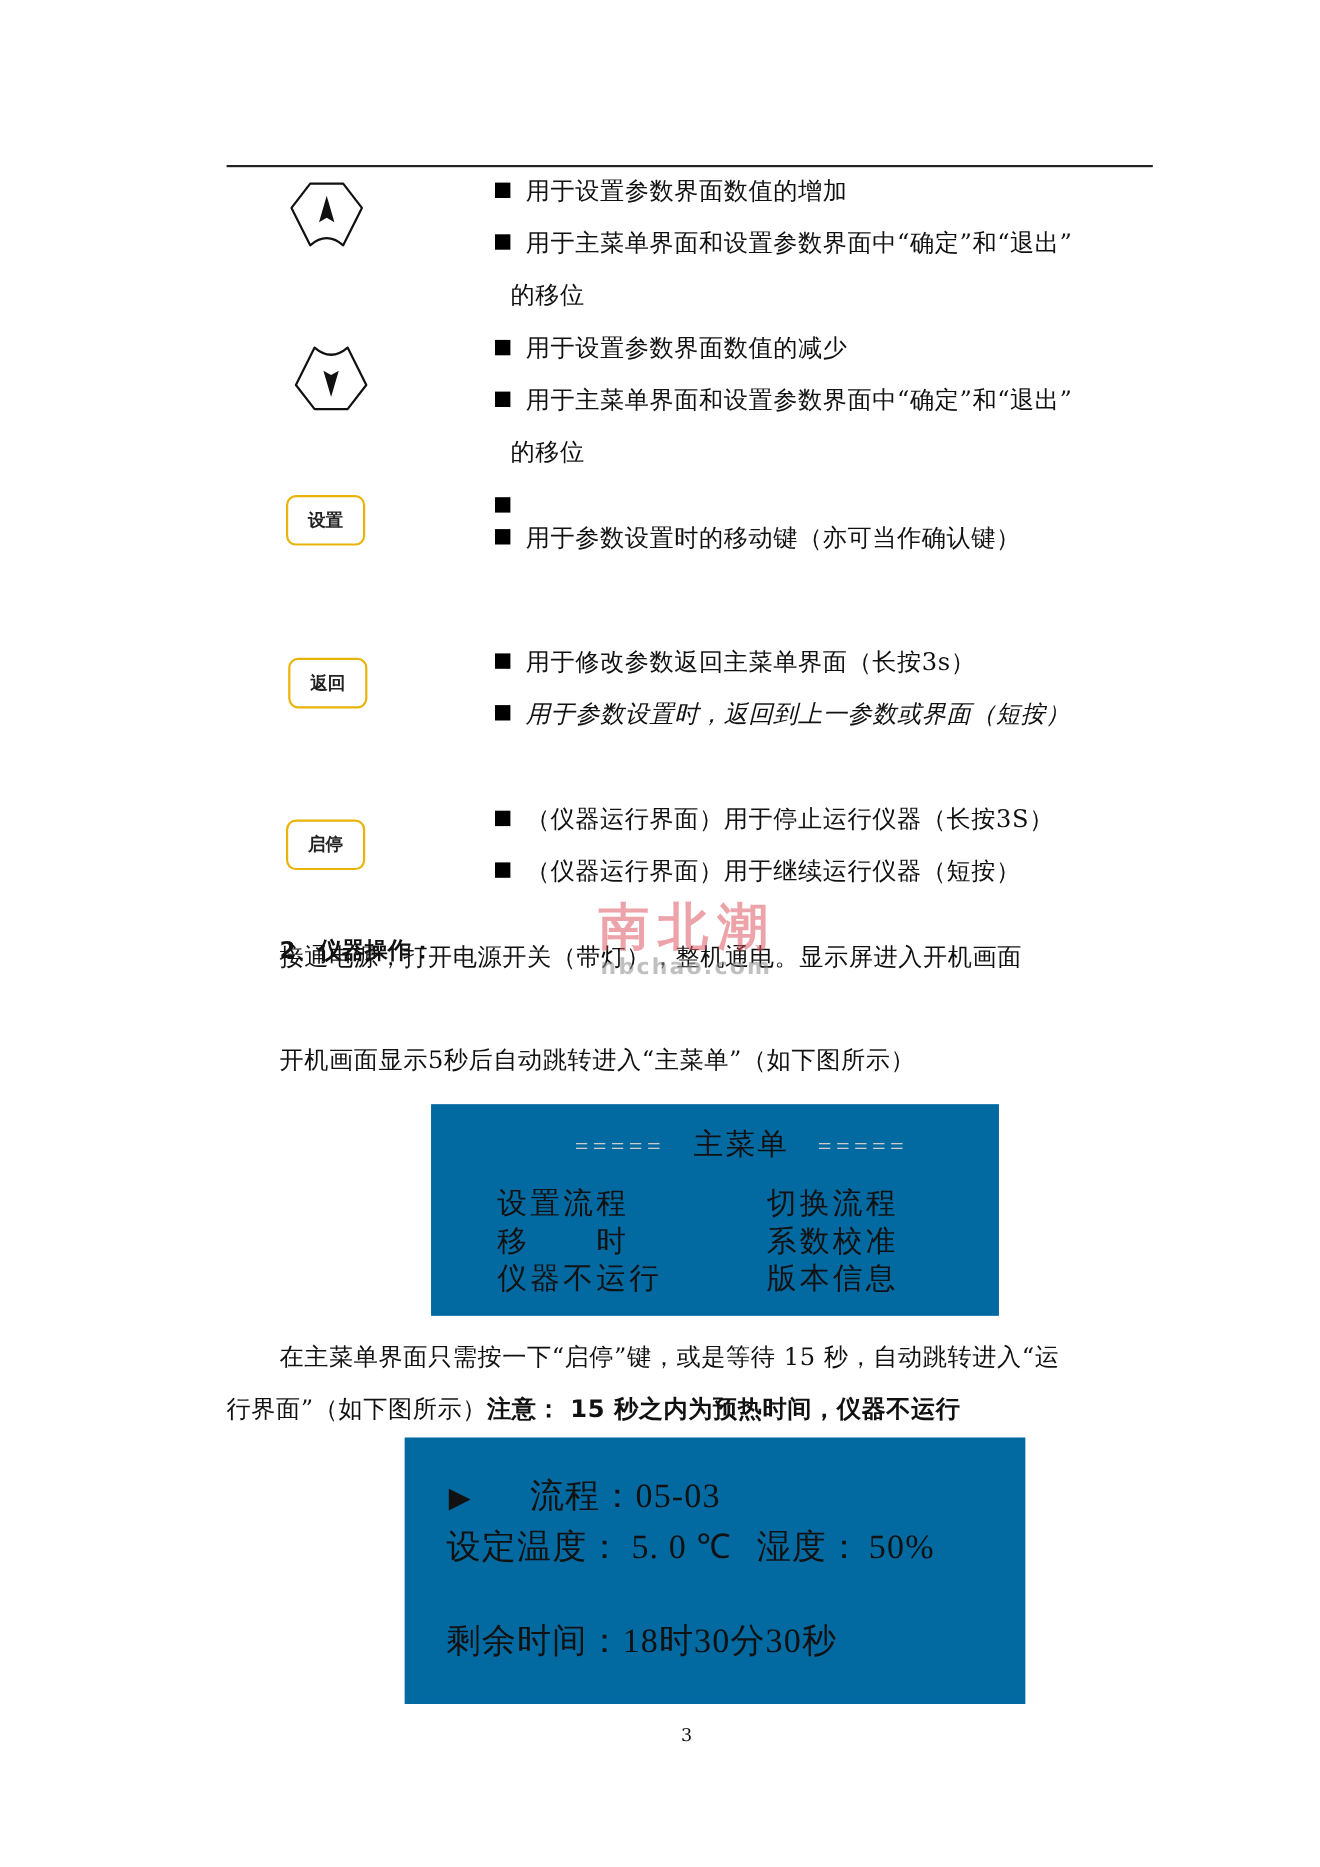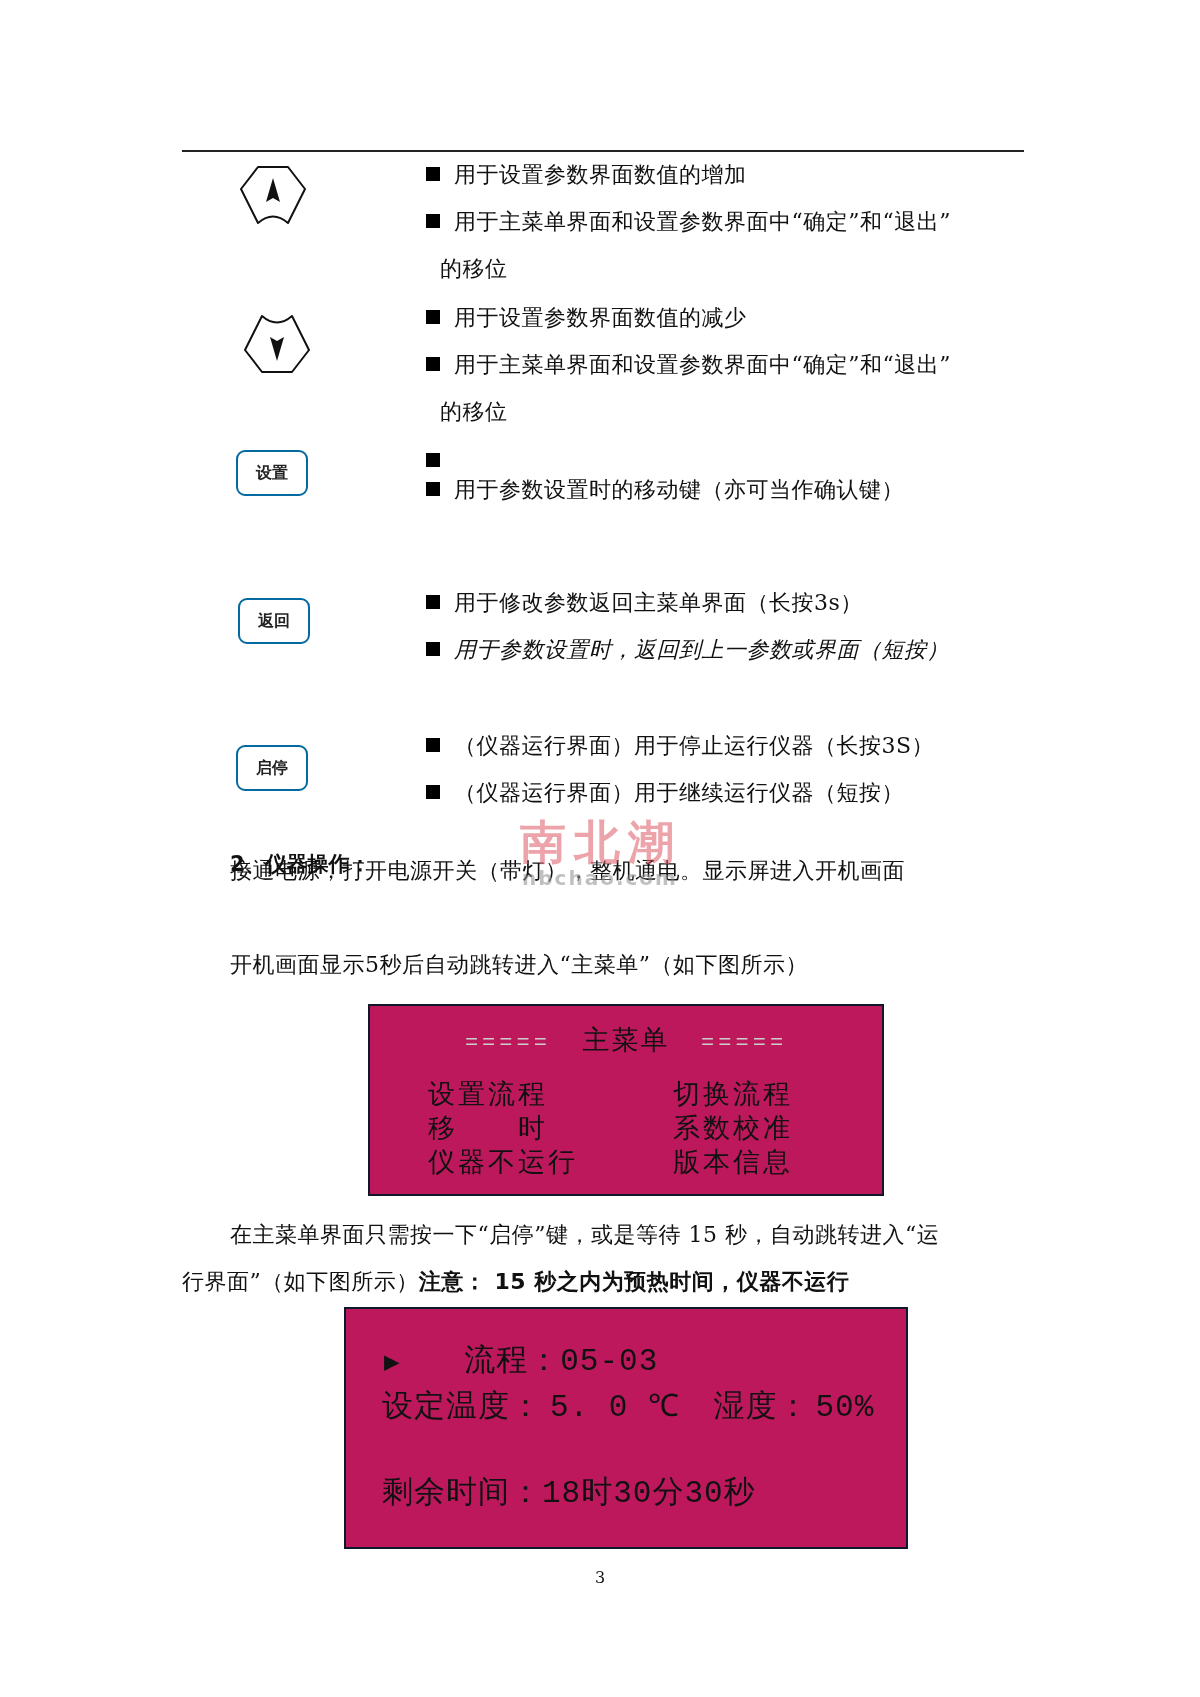--- a/index.html
+++ b/index.html
@@ -1,30 +1,30 @@
 <!DOCTYPE html>
 <html><head>
 <meta charset="utf-8">
 <style>
   html, body { margin:0; padding:0; background:#ffffff; }
   body { width:1200px; height:1697px; position:relative; overflow:hidden;
          font-family:"DejaVu Serif","Liberation Serif",serif; color:#111; }
-  .abs { position:absolute; }
+  .abs { position:absolute;margin-left:24px; }
   .rule { left:182px; top:150px; width:842px; height:2px; background:#222; }
   .bullet-line { font-size:22px; line-height:30px; white-space:nowrap; letter-spacing:0.5px; }
   .sq { display:inline-block; width:14px; height:14px; background:#000; margin-right:14px; vertical-align:1px; }
   .cont { font-size:22px; line-height:30px; white-space:nowrap; letter-spacing:0.5px; }
-  .keybox { width:72px; height:46px; border:2px solid #0369a1; border-radius:9px; box-sizing:border-box;
+  .keybox { width:72px; height:46px; border:2px solid #eab308; border-radius:9px; box-sizing:border-box;
             display:flex; align-items:center; justify-content:center;
             font-family:"DejaVu Sans","Liberation Sans",sans-serif; font-size:16px; font-weight:bold; color:#222; }
   .arrowkey { width:70px; height:62px; }
   .heading { font-family:"DejaVu Sans","Liberation Sans",sans-serif; font-weight:bold; font-size:21px; }
   .para { font-size:22px; line-height:30px; white-space:nowrap; letter-spacing:0.5px; }
-  .panel { border:2px solid #0f172a; box-sizing:border-box; background:#be185d;
-           font-family:Liberation Mono, monospace; color:#111; }
+  .panel { border:2px solid #0369a1; box-sizing:border-box; background:#0369a1;
+           font-family:Liberation Serif, serif; color:#111; }
   .menu-title { font-size:27px; letter-spacing:2px; }
   .dash { color:#ccc; font-size:22px; letter-spacing:4px; }
   .menu-item { font-size:27px; letter-spacing:3px; position:absolute; white-space:nowrap; }
   .run-line { font-size:31px; position:absolute; white-space:nowrap; letter-spacing:1px; }
   .watermark { font-family:"DejaVu Serif","Liberation Serif",serif; color:rgba(220,90,100,0.55); font-size:46px; font-weight:bold; letter-spacing:8px; }
   .watermark-sub { font-family:"DejaVu Sans","Liberation Sans",sans-serif; color:rgba(140,140,140,0.55); font-size:20px; font-weight:bold; letter-spacing:2px; }
   .pagenum { font-size:16px; }
   .bold { font-family:"DejaVu Sans","Liberation Sans",sans-serif; font-weight:bold; }
 </style>
 </head>

